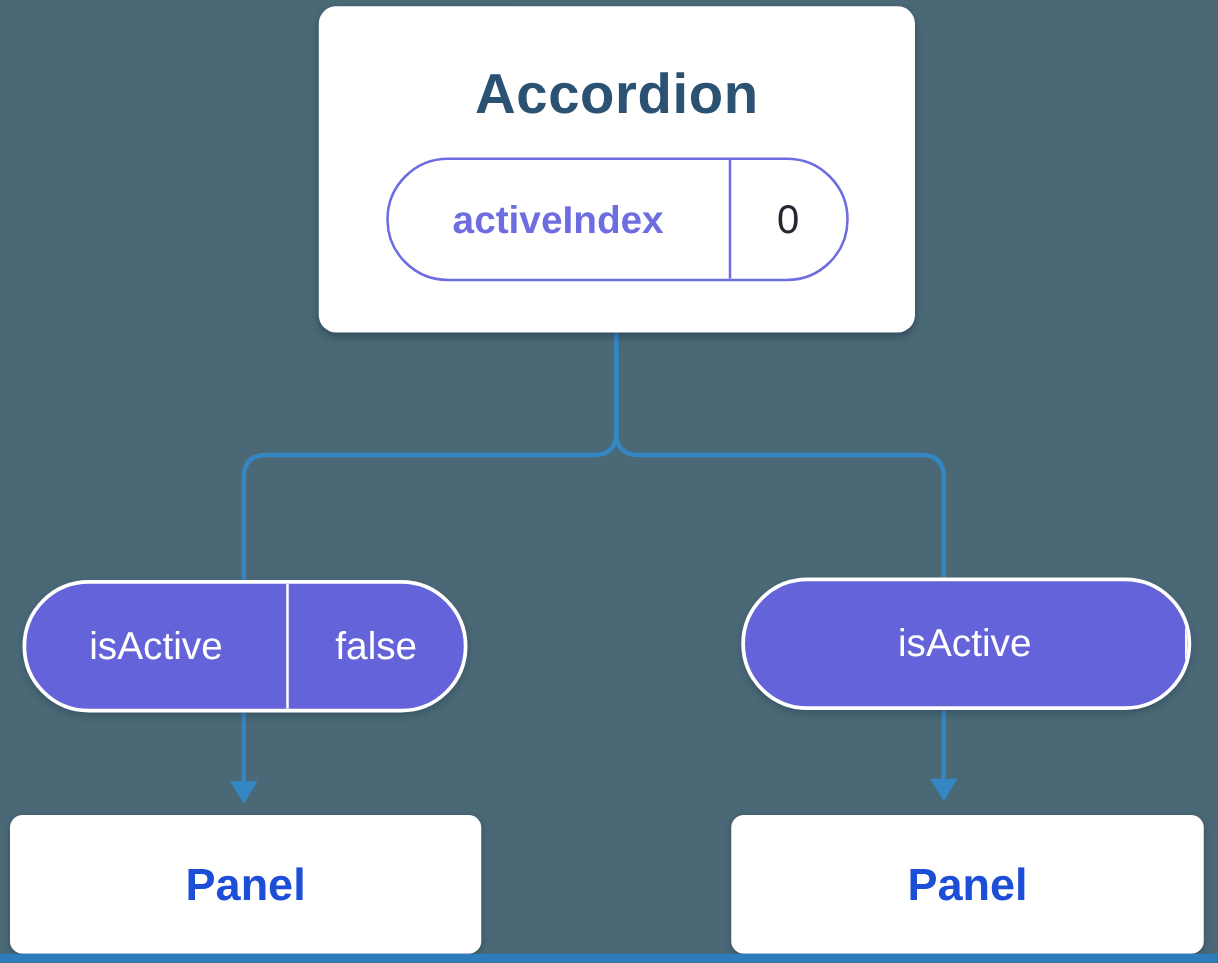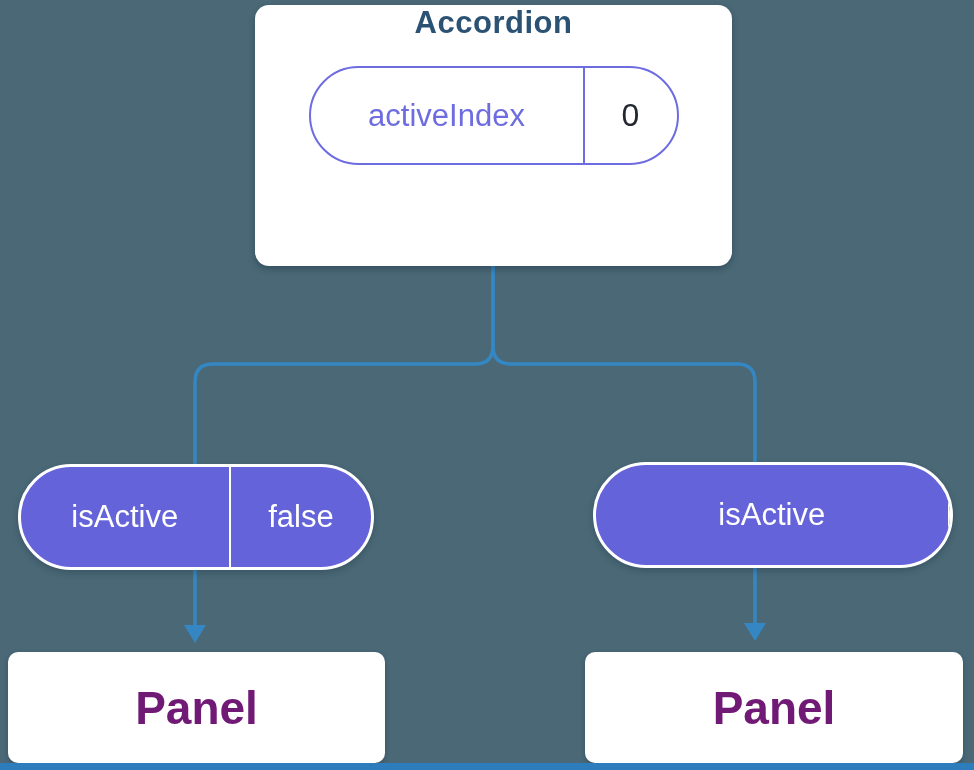--- a/index.html
+++ b/index.html
@@ -30,42 +30,43 @@
     box-shadow: 0 3px 6px rgba(15, 35, 55, 0.35);
   }
   .root-card {
     left: 255px; top: 5px;
     width: 477px; height: 261px;
     display: flex;
     flex-direction: column;
     align-items: center;
   }
   .card-title {
-    font-size: 31px;
+    margin-top: 44px;
+    font-size: 45px;
     font-weight: 700;
     color: #2b5272;
     letter-spacing: 0.5px;
   }
   .outline-pill {
     margin-top: 25px;
     width: 370px; height: 99px;
     border: 2.5px solid #6d6ce0;
     border-radius: 60px;
     background: #ffffff;
     display: flex;
     align-items: stretch;
     box-sizing: border-box;
     overflow: hidden;
   }
   .outline-pill .pill-name {
     flex: 1;
     display: flex; align-items: center; justify-content: center;
     font-size: 31px;
     color: #6d6ce0;
-    font-weight: 400;
+    font-weight: 700;
   }
   .outline-pill .pill-divider { width: 2px; background: #6d6ce0; }
   .outline-pill .pill-value {
     width: 92px;
     display: flex; align-items: center; justify-content: center;
     font-size: 32px;
     color: #23272f;
     font-weight: 500;
   }
 
@@ -98,23 +99,23 @@
   .pill-left  { left: 18px;  top: 464px; width: 356px; height: 106px; }
   .pill-left  .pill-value { width: 140px; }
   .pill-right { left: 593px; top: 462px; width: 360px; height: 106px; }
   .pill-right .pill-value { width: 150px; }
 
   .panel {
     position: absolute;
     background: #ffffff;
     border-radius: 10px;
     display: flex; align-items: center; justify-content: center;
-    font-size: 46px;
+    font-size: 36px;
     font-weight: 700;
-    color: #701a75;
+    color: #1d4ed8;
     box-shadow: 0 2px 5px rgba(15, 35, 55, 0.3);
   }
   .panel-left  { left: 8px;   top: 652px; width: 377px; height: 111px; }
   .panel-right { left: 585px; top: 652px; width: 378px; height: 111px; }
 
   .bottom-strip {
     position: absolute;
     left: 0; bottom: 0;
     width: 100%; height: 7px;
     background: #2d7dbd;

